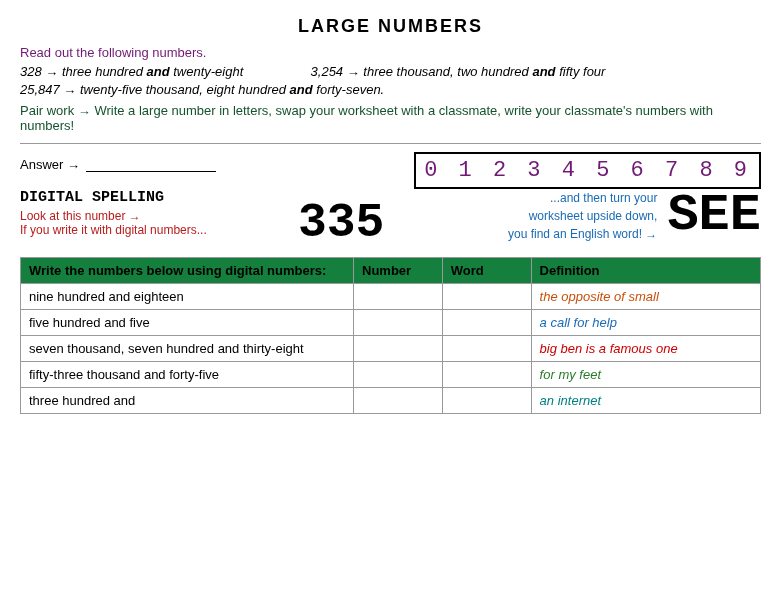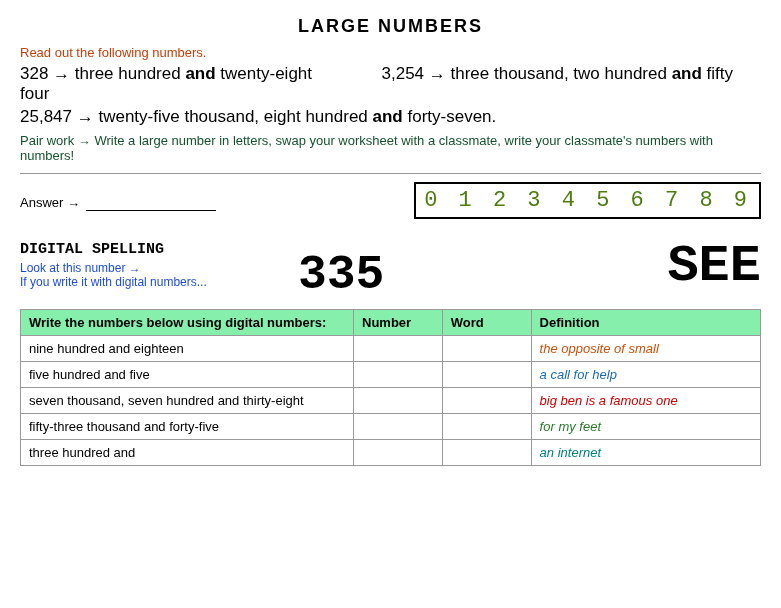--- a/index.html
+++ b/index.html
@@ -14,45 +14,46 @@
     }
     h1 {
       text-align: center;
       font-size: 18px;
       font-weight: bold;
       letter-spacing: 2px;
       margin-bottom: 8px;
       font-family: Arial, sans-serif;
     }
     .intro-text {
-      color: #c2410c;
+      color: #701a75;
       font-size: 13px;
       margin-bottom: 4px;
     }
     .number-line {
-      font-size: 17px;
+      font-size: 13px;
       margin-bottom: 3px;
       color: #000;
+      font-style: italic;
     }
     .number-line .bold { font-weight: bold; }
     .pair-work {
       font-size: 13px;
       margin-top: 6px;
       margin-bottom: 10px;
       color: #14532d;
     }
     hr {
       border: none;
       border-top: 1px solid #999;
       margin: 8px 0;
     }
     .answer-section {
       display: flex;
-      align-items: center;
-      margin-bottom: 22px;
+      align-items: flex-start;
+      margin-bottom: 0;
     }
     .answer-left {
       display: flex;
       align-items: center;
       font-size: 13px;
       margin-top: 4px;
     }
     .answer-line {
       display: inline-block;
       width: 130px;
@@ -66,40 +67,40 @@
       flex-direction: column;
       align-items: center;
     }
     .digit-display {
       border: 2px solid #000;
       padding: 4px 8px;
       font-family: 'Courier New', monospace;
       font-size: 22px;
       letter-spacing: 4px;
       background: #fff;
-      color: #4d7c0f;
+      color: #701a75;
     }
     .digital-spelling-section {
       display: flex;
       align-items: flex-start;
       margin-bottom: 10px;
       gap: 28px;
     }
     .digital-left {
       flex: 0 0 220px;
     }
     .digital-title {
       font-family: 'Courier New', monospace;
       font-size: 15px;
       font-weight: bold;
       margin-bottom: 3px;
     }
     .digital-text {
       font-size: 12px;
-      color: #1d4ed8;
+      color: #b91c1c;
     }
     .digital-number-large {
       font-size: 48px;
       font-weight: bold;
       font-family: 'Courier New', monospace;
       line-height: 1;
       margin-left: 30px;
       margin-top: 10px;
     }
     .digital-right-section {
@@ -143,21 +144,21 @@
     }
     .col-write { width: 45%; }
     .col-number { width: 12%; }
     .col-word { width: 12%; }
     .col-def { width: 31%; }
     .def-cell {
       font-style: italic;
       color: #000;
     }
     .header-row th {
-      background: #86efac;
+      background: #15803d;
       margin-top: 20px;
     }
   </style>
 </head>
 <body>
 
 <h1>LARGE NUMBERS</h1>
 
 <p class="intro-text">Read out the following numbers.</p>
 
@@ -188,20 +189,25 @@
 </div>
 
 <div class="digital-spelling-section">
   <div class="digital-left">
     <div class="digital-title">DIGITAL SPELLING</div>
     <div class="digital-text">Look at this number →</div>
     <div class="digital-text">If you write it with digital numbers...</div>
   </div>
   <div class="digital-number-large">335</div>
   <div class="digital-right-section">
+    <div class="digital-right-text">
+      <span>...and then turn your</span><br>
+      <span>worksheet upside down,</span><br>
+      <span>you find an English word! →</span>
+    </div>
     <div class="see-text">SEE</div>
   </div>
 </div>
 
 <table>
   <thead>
     <tr class="header-row">
       <th class="col-write">
         <span>Write the numbers below using digital numbers:</span>
       </th>

